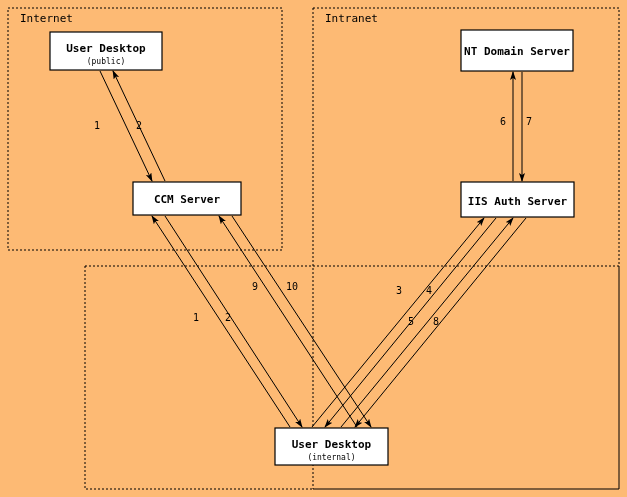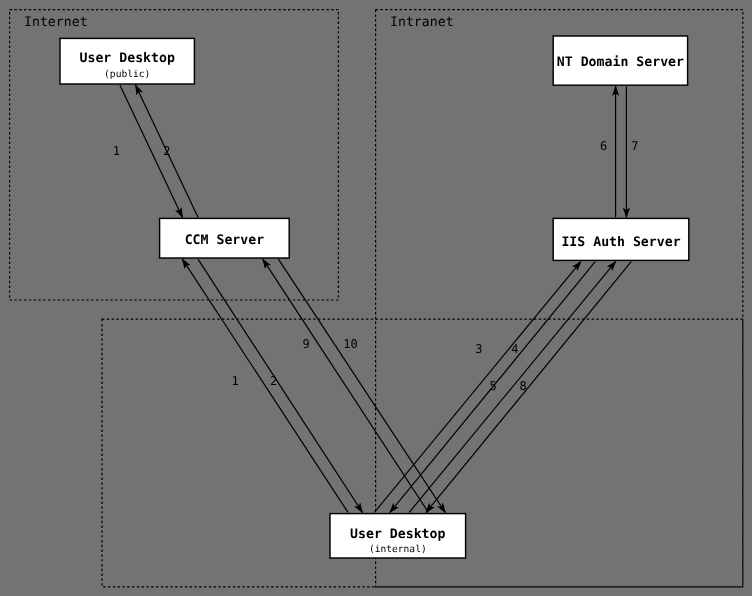--- a/index.html
+++ b/index.html
@@ -4,21 +4,21 @@
 <style>
   html, body {
     margin: 0;
     padding: 0;
     background: #ffffff;
   }
   #diagram-root {
     position: relative;
     width: 627px;
     height: 497px;
-    background: #737373;
+    background: #fdba74;
     font-family: "DejaVu Sans Mono", monospace;
     overflow: hidden;
   }
   svg.canvas {
     position: absolute;
     top: 0;
     left: 0;
     width: 627px;
     height: 497px;
   }

